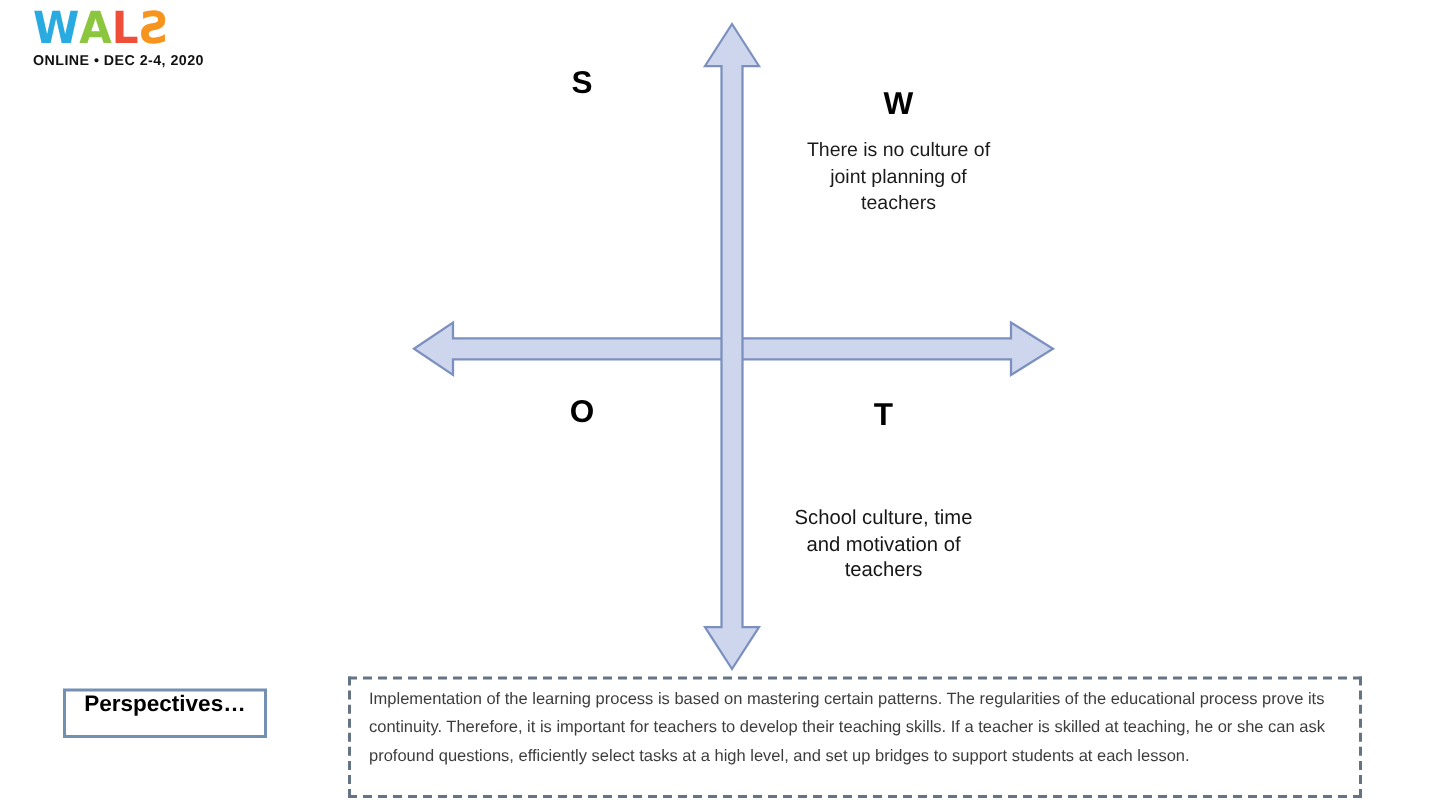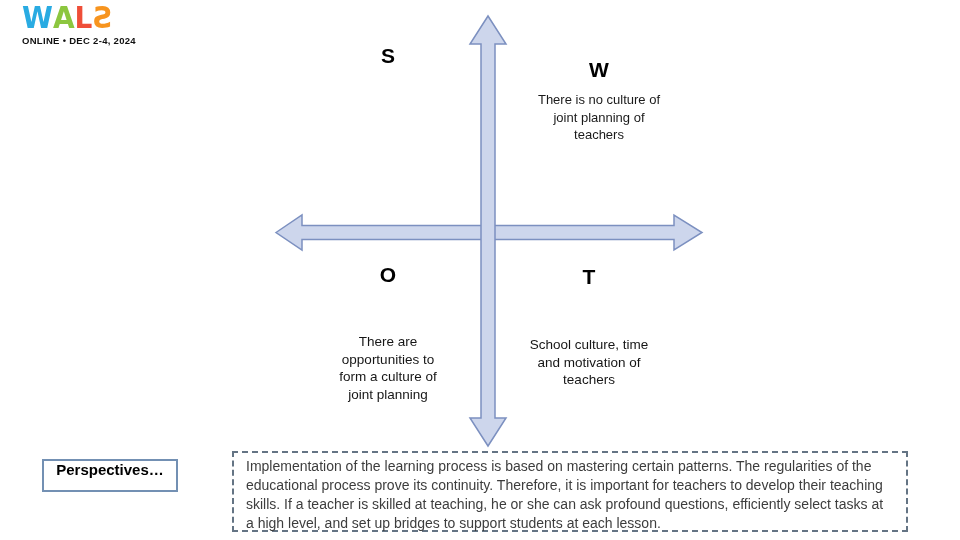--- a/index.html
+++ b/index.html
@@ -36,52 +36,51 @@
   
   .perspectives{
     position:absolute;left:42px;top:459px;width:136px;height:33px;
     border:2px solid #7390b3;background:#fff;display:flex;justify-content:center;
     font-size:15px;font-weight:700;color:#000;box-sizing:border-box;
   }
   
   .summary{
     position:absolute;left:232px;top:451px;width:676px;height:81px;
     border:2px dashed #647484;background:#fff;box-sizing:border-box;
-    padding:4px 12px;font-size:14px;line-height:19px;color:#3d3d3d;
+    padding:4px 12px;font-size:11px;line-height:19px;color:#3d3d3d;
   }
 </style>
 </head>
 <body>
 
 <div class="slide">
 
   <div class="logo">
     <div class="logo-word">
       <span class="lw">W</span><span class="la">A</span><span class="ll">L</span><span class="ls">S</span>
     </div>
-    <div class="logo-tag">ONLINE • DEC 2-4, 2024</div>
+    <div class="logo-tag">ONLINE • DEC 2-4, 2020</div>
   </div>
 
   <svg class="cross" viewBox="0 0 960 540">
     <polygon points="276,232.5 302,215 302,225.5 674,225.5 674,215 702,232.5 674,250 674,239.5 302,239.5 302,250" fill="#cdd6ec"></polygon>
     <polygon points="488,16 506,44 495,44 495,418 506,418 488,446 470,418 481,418 481,44 470,44" fill="#cdd6ec"></polygon>
   </svg>
 
   <div class="quad q-s">
     <div class="quad-label">S</div>
   </div>
 
   <div class="quad q-w">
     <div class="quad-label">W</div>
     <div class="quad-text">There is no culture of joint planning of teachers</div>
   </div>
 
   <div class="quad q-o">
     <div class="quad-label">O</div>
-    <div class="quad-text">There are opportunities to form a culture of joint planning</div>
   </div>
 
   <div class="quad q-t">
     <div class="quad-label">T</div>
     <div class="quad-text">School culture, time and motivation of teachers</div>
   </div>
 
   <div class="perspectives">
     <span>Perspectives…</span>
   </div>

